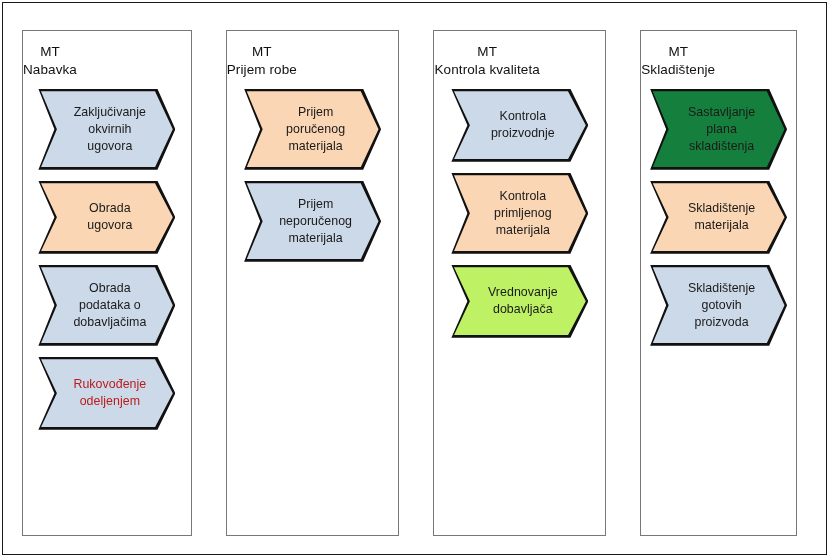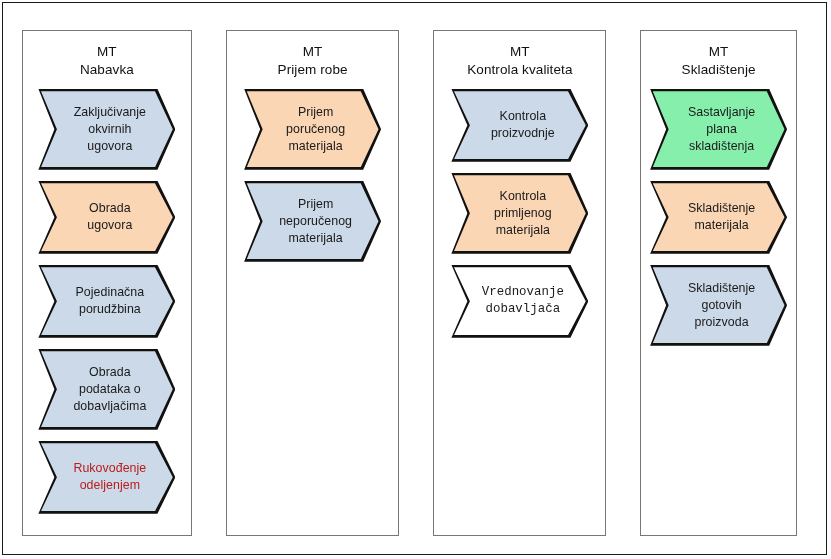--- a/index.html
+++ b/index.html
@@ -38,21 +38,21 @@
     flex-direction: row;
     align-items: flex-start;
   }
   .column {
     border: 1.5px solid #777777;
     box-sizing: border-box;
     background: #ffffff;
     height: 506px;
     display: flex;
     flex-direction: column;
-    align-items: center;
+    align-items: flex-start;
     margin-right: 34px;
   }
   .column:last-child {
     margin-right: 0;
   }
   .col-w-1 { width: 170px; }
   .col-w-2 { width: 174px; }
   .col-w-3 { width: 173px; }
   .col-w-4 { width: 157px; }
 
@@ -129,26 +129,20 @@
 okvirnih
 ugovora</span>
               </div>
             </div>
             <div class="chevron h2" style="background: rgb(17, 17, 17);">
               <div class="inner" style="background: rgb(250, 214, 180);">
                 <span class="label" style="color: rgb(26, 26, 26);">Obrada
 ugovora</span>
               </div>
             </div>
-            <div class="chevron h2" style="background: rgb(17, 17, 17);">
-              <div class="inner" style="background: rgb(204, 217, 232);">
-                <span class="label" style="color: rgb(26, 26, 26);">Pojedinačna
-porudžbina</span>
-              </div>
-            </div>
             <div class="chevron h3" style="background: rgb(17, 17, 17);">
               <div class="inner" style="background: rgb(204, 217, 232);">
                 <span class="label" style="color: rgb(26, 26, 26);">Obrada
 podataka o
 dobavljačima</span>
               </div>
             </div>
             <div class="chevron h2" style="background: rgb(17, 17, 17);">
               <div class="inner" style="background: rgb(204, 217, 232);">
                 <span class="label" style="color: #b91c1c;">Rukovođenje
@@ -188,33 +182,33 @@
               </div>
             </div>
             <div class="chevron h3" style="background: rgb(17, 17, 17);">
               <div class="inner" style="background: rgb(250, 214, 180);">
                 <span class="label" style="color: rgb(26, 26, 26);">Kontrola
 primljenog
 materijala</span>
               </div>
             </div>
             <div class="chevron h2" style="background: rgb(17, 17, 17);">
-              <div class="inner" style="background: #ffffff; font-family: Liberation Mono, monospace;">
+              <div class="inner" style="background: #bef264;">
                 <span class="label" style="color: rgb(26, 26, 26);">Vrednovanje
 dobavljača</span>
               </div>
             </div>
           </div>
         </div>
         <div class="column col-w-4" style="border-color: rgb(119, 119, 119);">
           <div class="col-header">MT
 Skladištenje</div>
           <div class="chevron-list">
             <div class="chevron h3" style="background: rgb(17, 17, 17);">
-              <div class="inner" style="background: #86efac;">
+              <div class="inner" style="background: #15803d;">
                 <span class="label" style="color: rgb(26, 26, 26);">Sastavljanje
 plana
 skladištenja</span>
               </div>
             </div>
             <div class="chevron h2" style="background: rgb(17, 17, 17);">
               <div class="inner" style="background: rgb(250, 214, 180);">
                 <span class="label" style="color: rgb(26, 26, 26);">Skladištenje
 materijala</span>
               </div>

